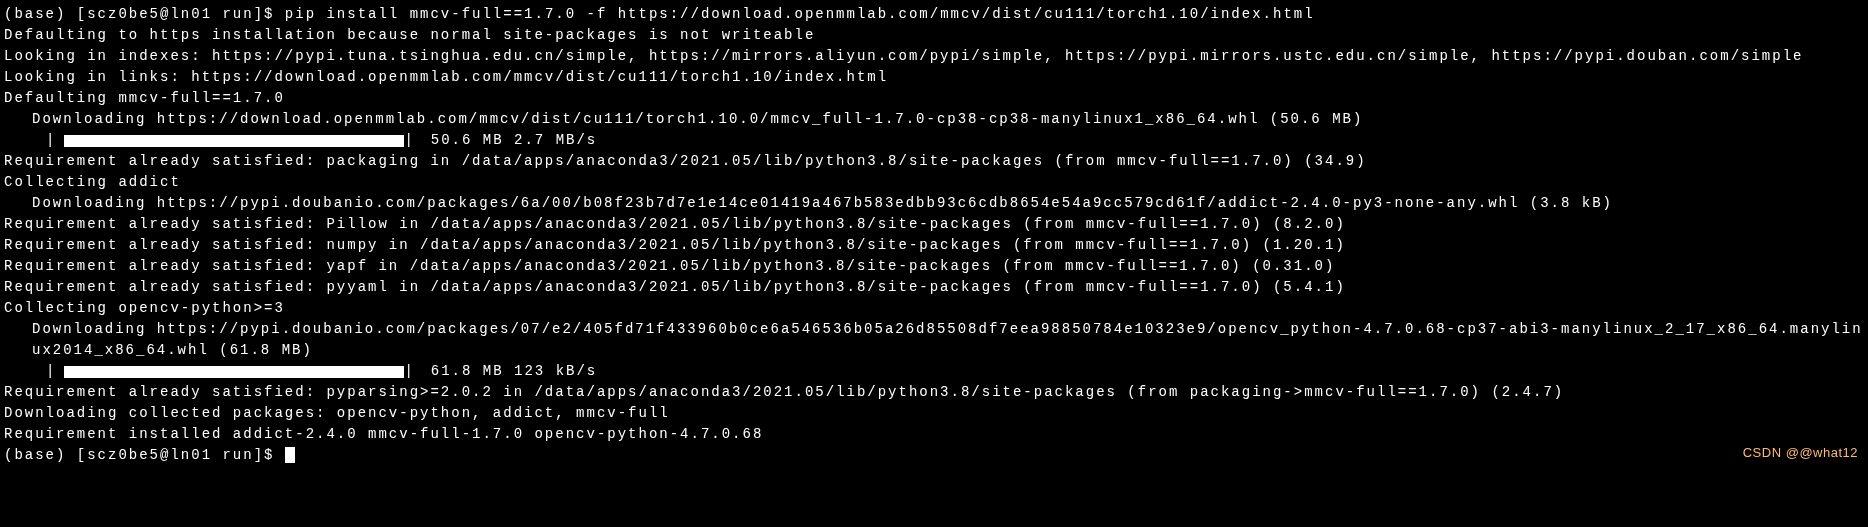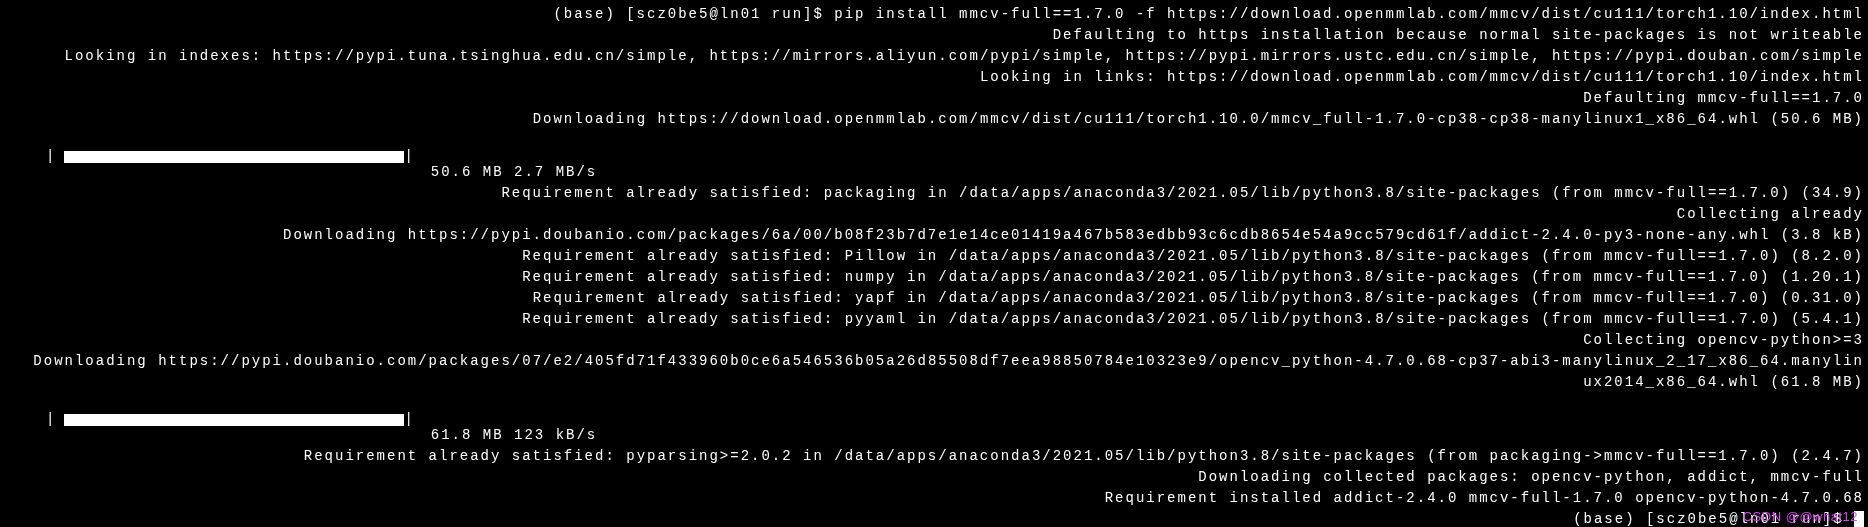--- a/index.html
+++ b/index.html
@@ -14,55 +14,53 @@
       font-size: 14px;
       letter-spacing: 2px;
       padding: 4px;
       width: 1868px;
       line-height: 1.5;
       position: relative;
     }
     .line {
       white-space: pre-wrap;
       word-break: break-all;
-      text-align: right;
     }
     .indent {
       padding-left: 28px;
     }
     .progress-line {
       display: flex;
       align-items: center;
       padding-left: 42px;
     }
     .progress-pipe {
       margin-right: 8px;
     }
     .progress-bar {
       display: inline-block;
       background: #fff;
       height: 12px;
       width: 340px;
     }
     .progress-text {
       margin-left: 8px;
-      margin-top: 32px;
     }
     .cursor {
       display: inline-block;
       width: 10px;
       height: 16px;
       background: #fff;
       vertical-align: middle;
     }
     .watermark {
       position: absolute;
       right: 10px;
       bottom: 8px;
-      color: #d946ef;
+      color: #fdba74;
       font-size: 13px;
       letter-spacing: 0.5px;
       font-family: Arial, sans-serif;
     }
   </style>
 </head>
 <body>
 
 <div class="line"><span>(base) [scz0be5@ln01 run]$ </span><span>pip install mmcv-full==1.7.0 -f https://download.openmmlab.com/mmcv/dist/cu111/torch1.10/index.html</span></div>
 <div class="line">Defaulting to https installation because normal site-packages is not writeable</div>
@@ -70,21 +68,21 @@
 <div class="line">Looking in links: https://download.openmmlab.com/mmcv/dist/cu111/torch1.10/index.html</div>
 <div class="line">Defaulting mmcv-full==1.7.0</div>
 <div class="line indent">Downloading https://download.openmmlab.com/mmcv/dist/cu111/torch1.10.0/mmcv_full-1.7.0-cp38-cp38-manylinux1_x86_64.whl (50.6 MB)</div>
 <div class="progress-line">
   <span class="progress-pipe">|</span>
   <span class="progress-bar"></span>
   <span class="progress-pipe">|</span>
   <span class="progress-text">50.6 MB 2.7 MB/s</span>
 </div>
 <div class="line">Requirement already satisfied: packaging in /data/apps/anaconda3/2021.05/lib/python3.8/site-packages (from mmcv-full==1.7.0) (34.9)</div>
-<div class="line">Collecting already</div>
+<div class="line">Collecting addict</div>
 <div class="line indent">Downloading https://pypi.doubanio.com/packages/6a/00/b08f23b7d7e1e14ce01419a467b583edbb93c6cdb8654e54a9cc579cd61f/addict-2.4.0-py3-none-any.whl (3.8 kB)</div>
 <div class="line">Requirement already satisfied: Pillow in /data/apps/anaconda3/2021.05/lib/python3.8/site-packages (from mmcv-full==1.7.0) (8.2.0)</div>
 <div class="line">Requirement already satisfied: numpy in /data/apps/anaconda3/2021.05/lib/python3.8/site-packages (from mmcv-full==1.7.0) (1.20.1)</div>
 <div class="line">Requirement already satisfied: yapf in /data/apps/anaconda3/2021.05/lib/python3.8/site-packages (from mmcv-full==1.7.0) (0.31.0)</div>
 <div class="line">Requirement already satisfied: pyyaml in /data/apps/anaconda3/2021.05/lib/python3.8/site-packages (from mmcv-full==1.7.0) (5.4.1)</div>
 <div class="line">Collecting opencv-python&gt;=3</div>
 <div class="line indent">Downloading https://pypi.doubanio.com/packages/07/e2/405fd71f433960b0ce6a546536b05a26d85508df7eea98850784e10323e9/opencv_python-4.7.0.68-cp37-abi3-manylinux_2_17_x86_64.manylinux2014_x86_64.whl (61.8 MB)</div>
 <div class="progress-line">
   <span class="progress-pipe">|</span>
   <span class="progress-bar"></span>

